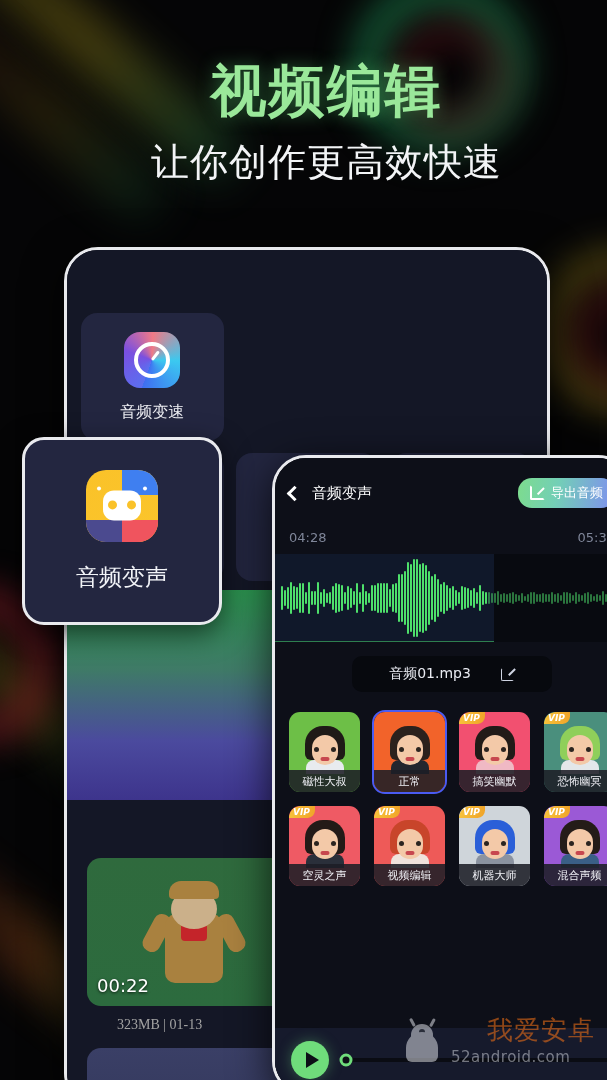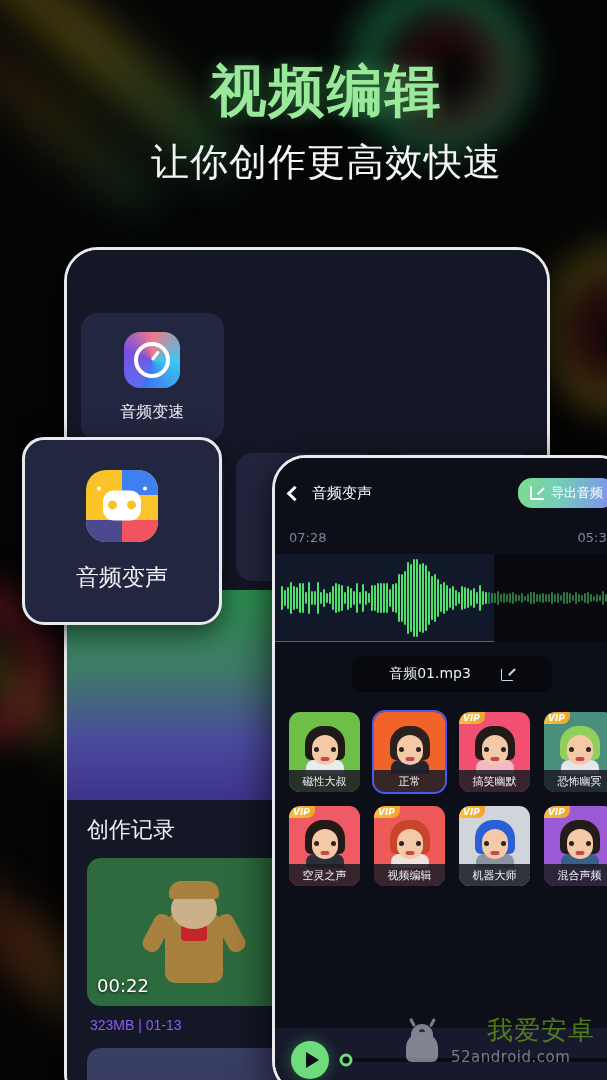--- a/index.html
+++ b/index.html
@@ -239,21 +239,21 @@
   .shop .door{position:absolute;left:18px;top:72px;width:30px;height:52px;background:#1d2b22;}
   .rec-dur {
     position: absolute; left: 10px; bottom: 10px;
     font-size: 18px; color: #fff; font-family: "DejaVu Sans", sans-serif;
     text-shadow: 0 1px 3px rgba(0,0,0,.8);
   }
   .rec-meta {
     display: flex; align-items: center; justify-content: space-between;
     margin-top: 9px; padding: 0 3px;
   }
-  .rec-meta-text { font-size: 14px; color: #8b5cf6; font-family: Liberation Sans, sans-serif; }
+  .rec-meta-text { font-size: 14px; color: #a3a3a3; font-family: Liberation Serif, serif; margin-left: 27px; }
   .dots { display:flex; flex-direction:column; gap:3px; padding: 2px 4px; }
   .dots i { width:3px; height:3px; border-radius:50%; background:#9aa0b4; display:block; }
 
   
   .callout {
     position: absolute; left: 22px; top: 437px; width: 200px; height: 188px;
     background: #232640; border: 3px solid #e9eaee; border-radius: 22px;
     z-index: 7;
     display: flex; flex-direction: column; align-items: center; justify-content: center; gap: 20px;
     box-shadow: 0 8px 28px rgba(0,0,0,.6);
@@ -384,21 +384,21 @@
   .wm-bot { width: 40px; height: 44px; position: relative; flex:none; }
   .wm-bot .b{position:absolute;left:4px;bottom:0;width:32px;height:30px;
     border-radius:16px 16px 6px 6px;background:#d9dce3;}
   .wm-bot .h{position:absolute;left:9px;top:6px;width:22px;height:18px;
     border-radius:11px 11px 0 0;background:#d9dce3;}
   .wm-bot .e{position:absolute;left:50%;top:11px;transform:translateX(-50%);
     width:6px;height:6px;border-radius:50%;background:#3c3f47;}
   .wm-bot .aL,.wm-bot .aR{position:absolute;top:0;width:2.5px;height:9px;background:#d9dce3;border-radius:2px;}
   .wm-bot .aL{left:9px;transform:rotate(-28deg);} .wm-bot .aR{right:9px;transform:rotate(28deg);}
   .wm-text { display:flex; flex-direction:column; }
-  .wm-cn { font-size: 26px; color: #84cc16; font-family: "DejaVu Sans", sans-serif; letter-spacing:1px;margin-left:36px; }
+  .wm-cn { font-size: 26px; color: #f97316; font-family: "DejaVu Sans", sans-serif; letter-spacing:1px;margin-left:36px; }
   .wm-en { font-size: 15px; color: #c9ccd6; font-family: "DejaVu Sans", sans-serif; letter-spacing:.5px; }
 </style>
 </head>
 <body>
 
 <div id="root">
 
   <div class="bg-layer">
     <div class="stripe s1"></div>
     <div class="stripe s2"></div>
@@ -439,21 +439,20 @@
         <div class="tool-tile">
           <div class="tool-label"></div>
         </div>
       </div>
 
       <div class="banner">
         <div class="banner-text">视频编辑器，</div>
         <div class="banner-btn"></div>
       </div>
 
-      <div class="rec-title">创作记录</div>
 
       <div class="rec-grid">
         <div class="rec-card">
           <div class="rec-thumb t1">
             <div class="dog">
               <div class="armL"></div>
                 <div class="armR"></div>
               <div class="body"></div>
                 <div class="scarf"></div>
               <div class="head"></div>
@@ -520,21 +519,21 @@
       <div class="fp-header">
         <span class="back-chev"></span>
         <span class="fp-title">音频变声</span>
         <span class="export-btn">
           <span class="export-ic"></span>
           <span>导出音频</span>
         </span>
       </div>
 
       <div class="fp-times">
-        <span>07:28</span>
+        <span>04:28</span>
         <span>05:34</span>
       </div>
 
       <div class="wave-wrap">
         <div class="wave-sel"></div>
         <div class="wave-bars" id="wave-bars">
             <i style="height: 23.1352px; background: rgb(78, 224, 107); opacity: 1;"></i>
             <i style="height: 16.5838px; background: rgb(78, 224, 107); opacity: 1;"></i>
             <i style="height: 21.9304px; background: rgb(78, 224, 107); opacity: 1;"></i>
             <i style="height: 31.716px; background: rgb(78, 224, 107); opacity: 1;"></i>

